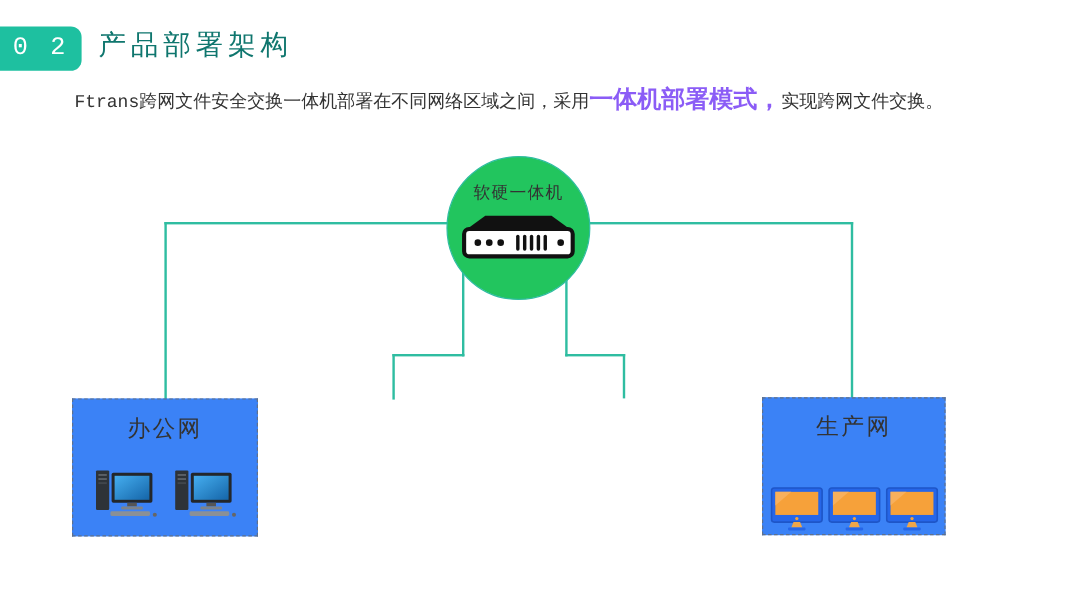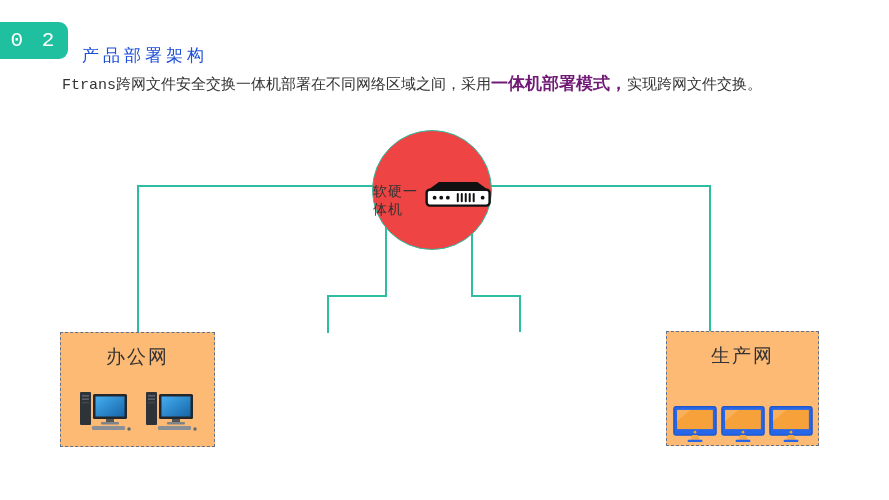--- a/index.html
+++ b/index.html
@@ -8,49 +8,49 @@
     font-family:Liberation Mono, monospace;overflow:hidden;
   }
   
   .badge{
     position:absolute;left:0;top:22px;width:68px;height:37px;
     background:#1ec0a0;border-radius:0 9px 9px 0;
     display:flex;align-items:center;justify-content:center;
     color:#ffffff;font-size:21px;letter-spacing:3px;
   }
   .page-title{
-    position:absolute;left:82px;top:44px;
-    color:#1d4ed8;font-size:17px;letter-spacing:4px;font-weight:400;
+    position:absolute;left:82px;top:22px;
+    color:#0f766e;font-size:23px;letter-spacing:4px;font-weight:400;
   }
   .logo{position:absolute;right:16px;top:26px;text-align:right;line-height:1;}
   .logo .wordmark{
     font-size:28px;font-weight:bold;font-style:italic;color:#dedede;letter-spacing:1px;
   }
   .logo .tagline{
     font-size:11px;color:#d4d4d4;letter-spacing:3px;margin-top:1px;
   }
   
   .desc{
     position:absolute;left:62px;top:72px;width:800px;white-space:nowrap;
     font-size:15px;color:#333;line-height:26px;
   }
-  .desc .hl{font-size:17px;color:#701a75;font-weight:700;}
+  .desc .hl{font-size:20px;color:#8b5cf6;font-weight:700;}
   
   .cline{position:absolute;background:#2fbda1;z-index:1;}
   
   .hub{
     position:absolute;left:372px;top:130px;width:118px;height:118px;
-    border:1.5px solid #2fbda1;border-radius:50%;background:#ef4444;z-index:2;
-    display:flex;flex-direction:row;align-items:center;
+    border:1.5px solid #2fbda1;border-radius:50%;background:#22c55e;z-index:2;
+    display:flex;flex-direction:column;align-items:center;
   }
   .hub-label{margin-top:21px;font-size:14px;color:#333;letter-spacing:1px;}
   .hub-icon{margin-top:7px;}
   
   .netbox{
-    position:absolute;background:#fdba74;border:1.5px dashed #5f718c;z-index:2;
+    position:absolute;background:#3b82f6;border:1.5px dashed #5f718c;z-index:2;
     display:flex;flex-direction:column;align-items:center;box-sizing:border-box;
   }
   .net-label{margin-top:11px;font-size:19px;color:#333;letter-spacing:2px;}
   .icon-row{display:flex;align-items:flex-end;margin-top:auto;margin-bottom:13px;}
 </style>
 </head>
 <body>
 
 <div class="slide">
 
@@ -140,21 +140,21 @@
           <use href="#pc"></use>
         </svg>
       <svg width="52" height="44" viewBox="0 0 52 44">
           <use href="#pc"></use>
         </svg>
     </div>
   </div>
 
 
 
-  <div class="netbox" style="left:666px;top:331px;width:153px;height:115px;gap:36px;">
+  <div class="netbox" style="left:635px;top:331px;width:153px;height:115px;gap:36px;">
     <div class="net-label">生产网</div>
     <div class="icon-row" style="gap:4px;">
       <svg width="44" height="40" viewBox="0 0 48 42">
           <use href="#orangemon"></use>
         </svg>
       <svg width="44" height="40" viewBox="0 0 48 42">
           <use href="#orangemon"></use>
         </svg>
       <svg width="44" height="40" viewBox="0 0 48 42">
           <use href="#orangemon"></use>

